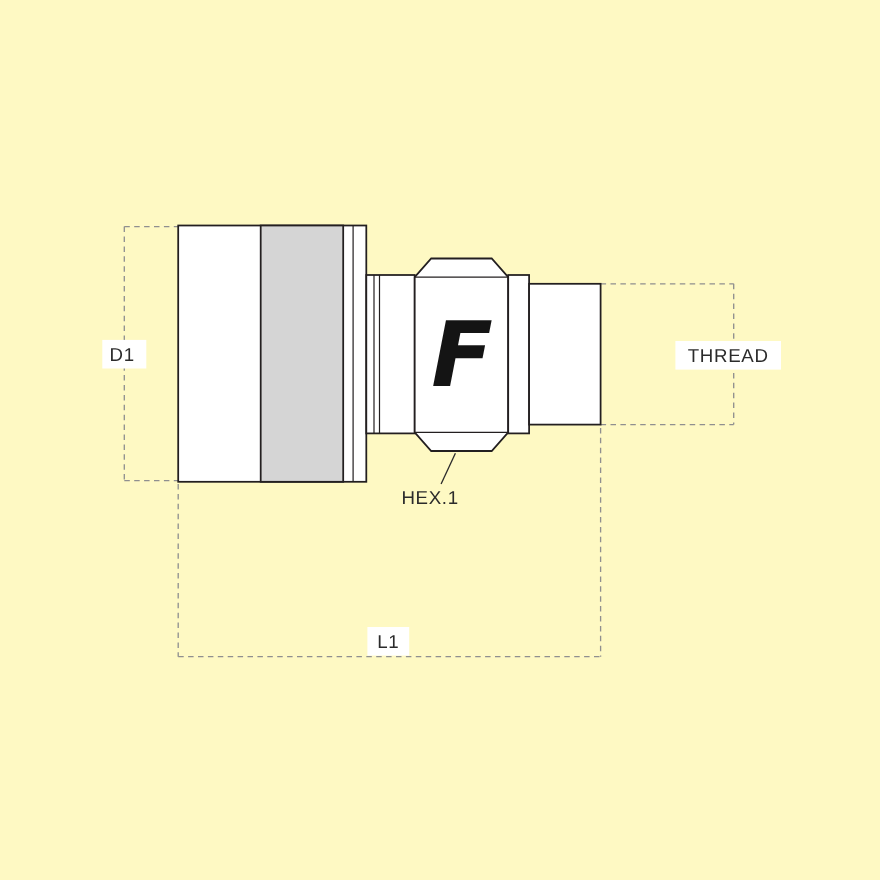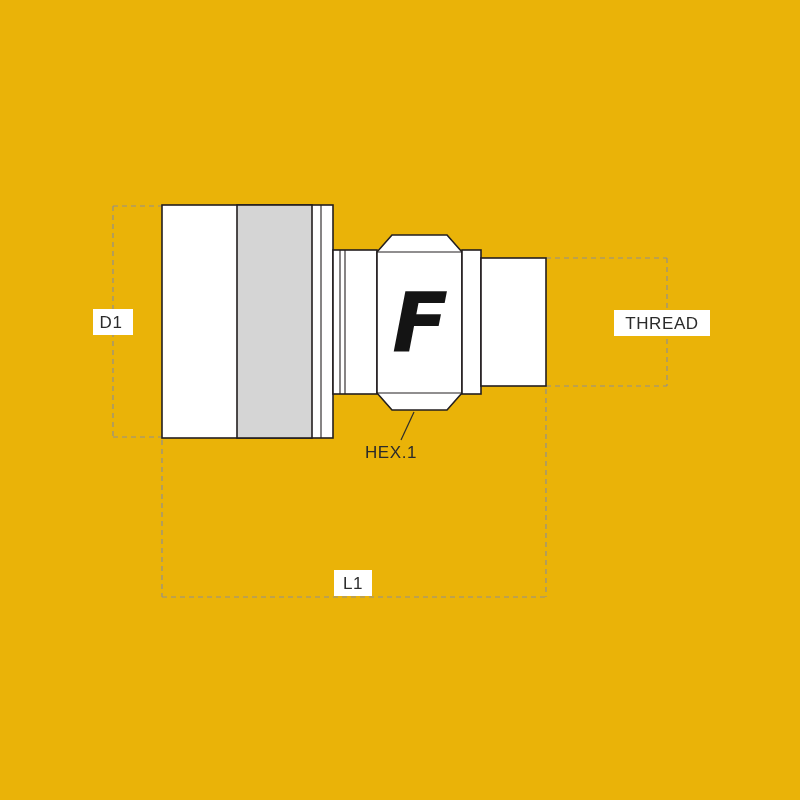--- a/index.html
+++ b/index.html
@@ -1,19 +1,19 @@
 <!DOCTYPE html>
 <html><head>
 <meta charset="utf-8">
 <style>
   html,body{margin:0;padding:0;background:#ffffff;}
   .canvas{
     position:relative;
     width:800px;height:800px;
-    background:#eab308;
+    background:#fef9c3;
     font-family:"Liberation Sans",sans-serif;
     overflow:hidden;
   }
   svg{display:block;}
   .outline{fill:#ffffff;stroke:#231f20;stroke-width:1.6;}
   .thin{stroke:#231f20;stroke-width:1.1;fill:none;}
   .band{stroke:#231f20;stroke-width:1.6;}
   .dim{stroke:#8f8f8f;stroke-width:1.2;fill:none;stroke-dasharray:5 4;}
   .leader{stroke:#2b2b2b;stroke-width:1.2;fill:none;}
   .label-bg{fill:#ffffff;}

